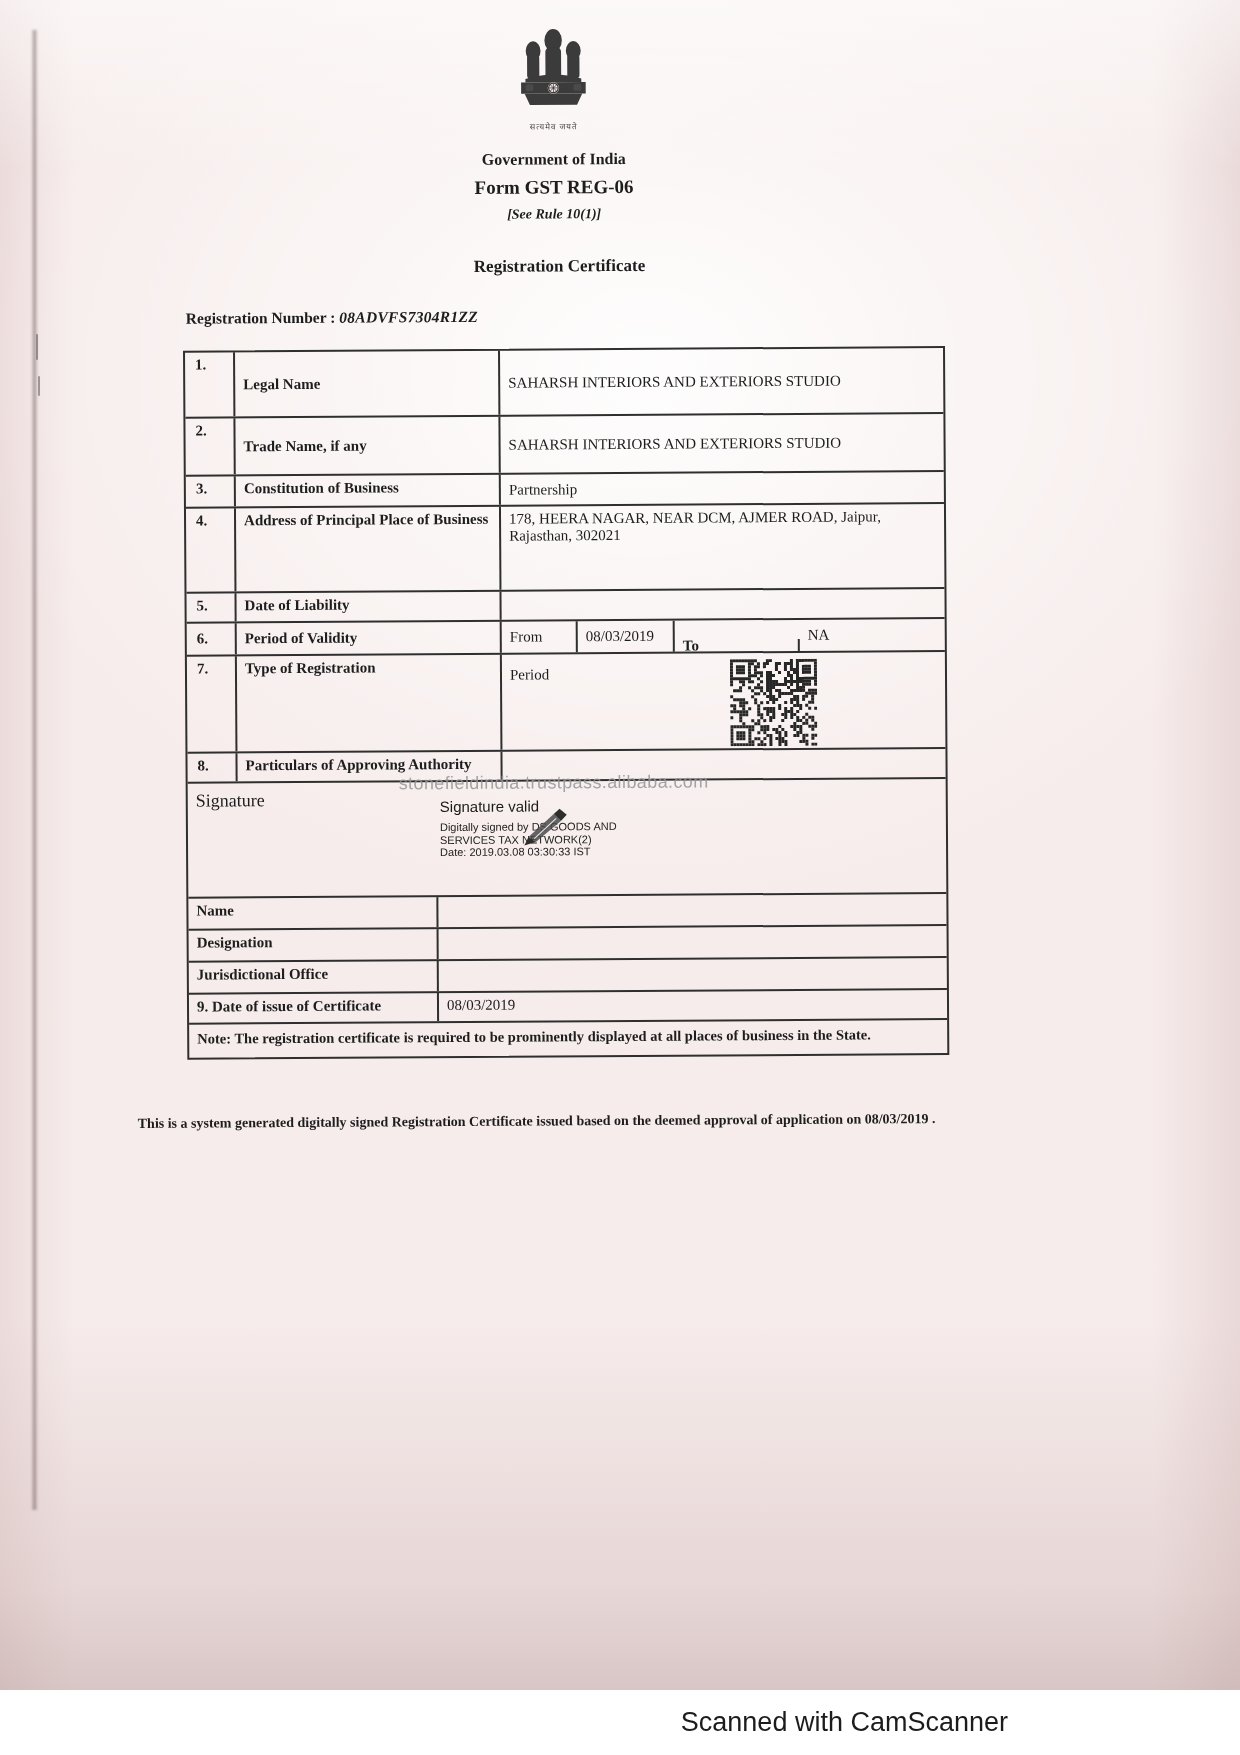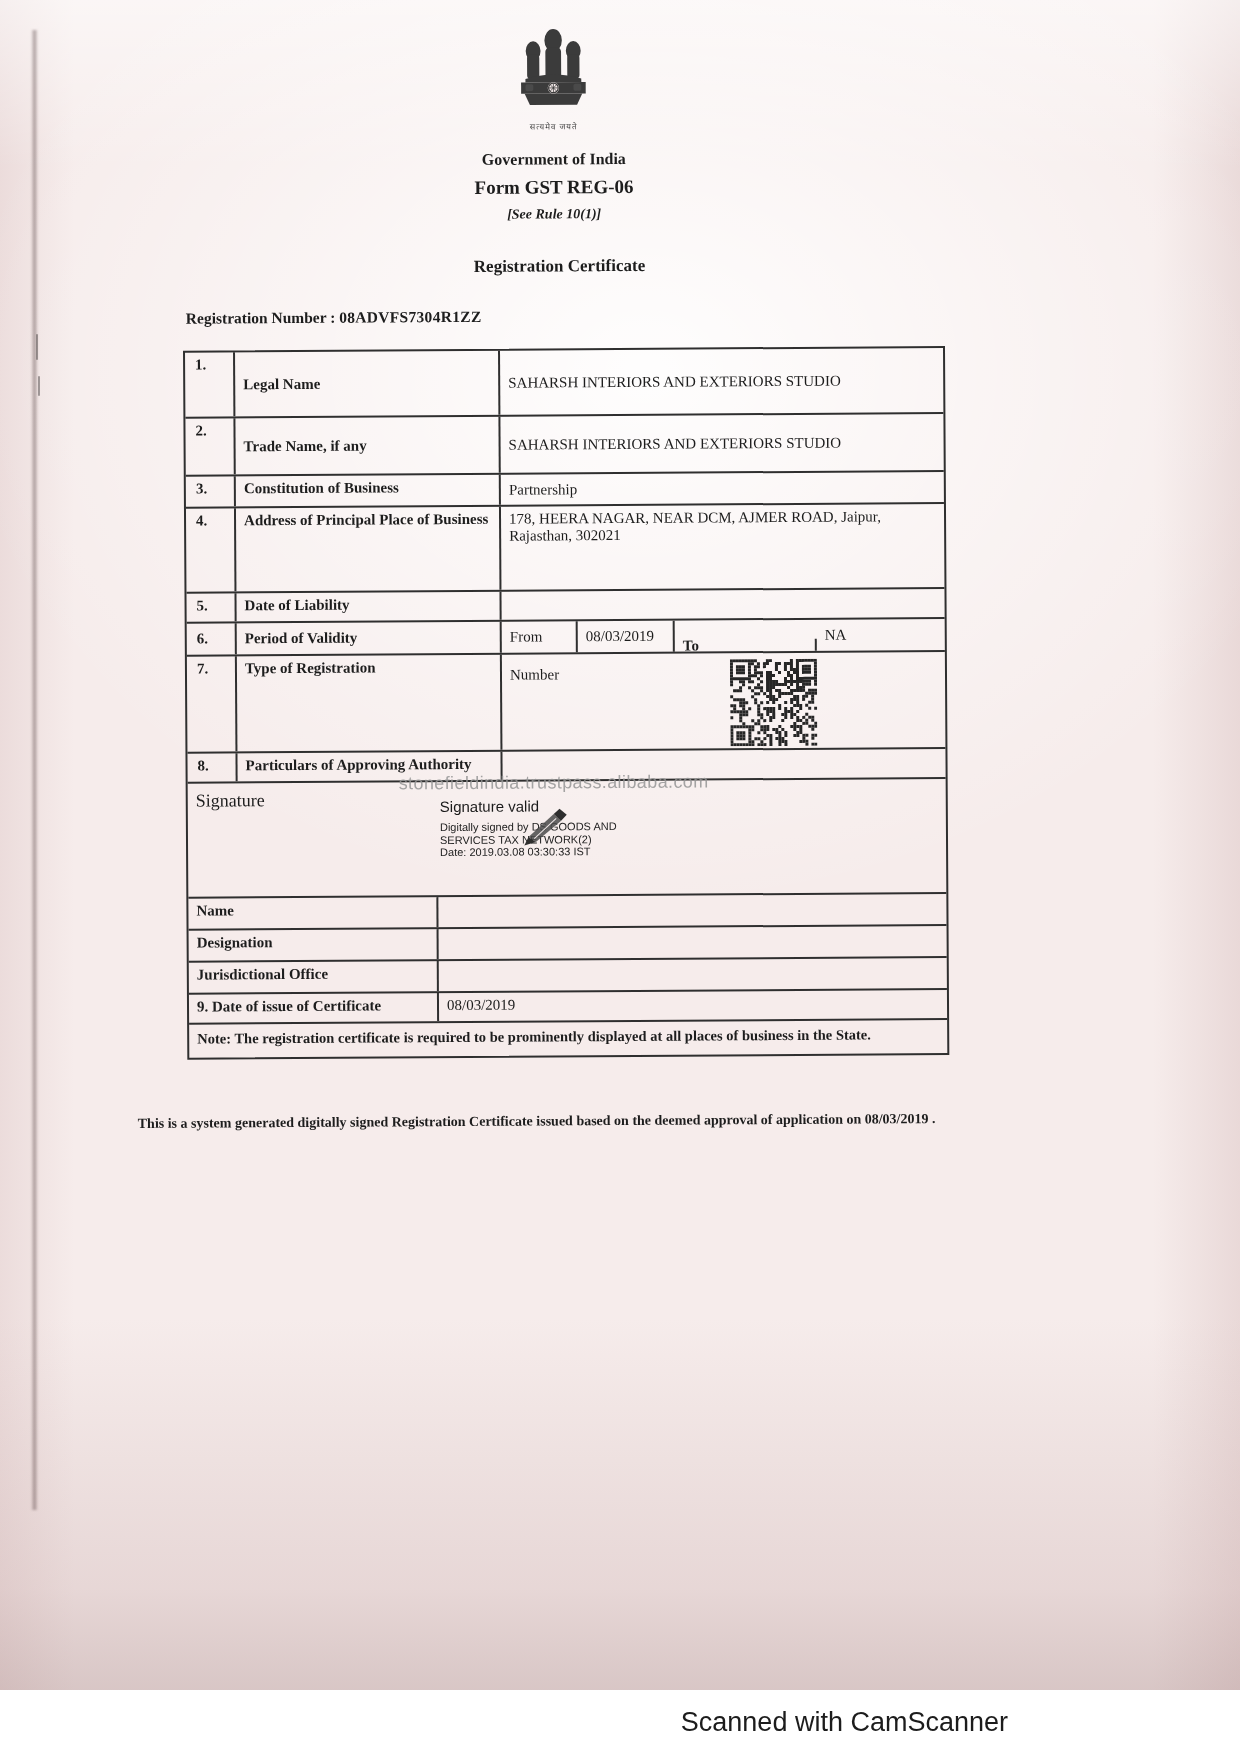--- a/index.html
+++ b/index.html
@@ -33,42 +33,42 @@
   .content{position:absolute;left:0;top:0;width:1240px;height:1690px;transform:rotate(-0.35deg);transform-origin:50% 40%;}
 
   
   .emblem{position:absolute;left:513px;top:26px;width:88px;height:96px;}
   .emblem-motto{position:absolute;left:493px;top:120px;width:128px;text-align:center;font-size:8px;color:#3c3c3c;letter-spacing:1px;}
   .h-gov{position:absolute;left:407px;top:150px;width:300px;text-align:center;font-weight:bold;font-size:16px;}
   .h-form{position:absolute;left:407px;top:176px;width:300px;text-align:center;font-weight:bold;font-size:19px;}
   .h-rule{position:absolute;left:407px;top:206px;width:300px;text-align:center;font-weight:bold;font-style:italic;font-size:14px;}
   .h-title{position:absolute;left:407px;top:256px;width:310px;text-align:center;font-weight:bold;font-size:17px;}
   .regnum{position:absolute;left:188px;top:307px;font-size:15.5px;font-weight:bold;}
-  .regnum .val{font-weight:bold;letter-spacing:0.3px;}
+  .regnum .val{font-weight:bold;letter-spacing:0.3px;font-style:italic;}
 
   
   .doc-table{position:absolute;left:185px;top:348px;width:762px;border:2px solid var(--border);background:transparent;}
   .trow{display:flex;align-items:stretch;position:relative;}
   .trow + .trow{border-top:2px solid var(--border);}
   .cell{padding:4px 8px;font-size:15px;}
   .c-num{width:50px;border-right:2px solid var(--border);font-weight:bold;padding-left:10px;}
   .c-label{width:265px;border-right:2px solid var(--border);font-weight:bold;}
   .c-value{flex:1;}
   .vcenter{display:flex;align-items:center;}
   .r1{height:64px;}
   .r2{height:58px;}
   .r3{height:32px;}
   .r4{height:85px;}
   .r5{height:30px;}
   .r6{height:33px;}
   .r7{height:97px;}
   .r8{height:30px;}
   .c-from{width:76px;border-right:2px solid var(--border);}
   .c-fromv{width:97px;border-right:2px solid var(--border);}
-  .c-to{width:142px;border-right:2px solid var(--border);font-weight:bold;margin-top:19px;}
+  .c-to{width:125px;border-right:2px solid var(--border);font-weight:bold;margin-top:19px;}
   .c-tov{flex:1;text-align:right;}
   .r6 .cell{display:flex;align-items:center;}
   .r6 .c-from{font-weight:normal;}
   .r7v{position:relative;padding-top:12px;}
   .qr{position:absolute;right:128px;top:6px;width:87px;height:87px;}
   .rsig{height:115px;}
   .sig-label{position:absolute;left:8px;top:7px;font-size:18px;}
   .sig-block{position:absolute;left:252px;top:16px;width:260px;font-family:"Liberation Sans",sans-serif;}
   .sig-valid{font-size:15px;margin-bottom:6px;color:#1a1a1a;}
   .sig-line{font-size:11px;line-height:12.5px;color:#222;}
@@ -179,21 +179,21 @@
           <div class="cell c-from">From</div>
           <div class="cell c-fromv">08/03/2019</div>
           <div class="cell c-to">To</div>
           <div class="cell c-tov">NA</div>
         </div>
 
         <div class="trow r7">
           <div class="cell c-num">7.</div>
           <div class="cell c-label">Type of Registration</div>
           <div class="cell c-value r7v">
-            <span>Number</span>
+            <span>Period</span>
             <div class="qr"><svg width="87" height="87" xmlns="http://www.w3.org/2000/svg">
                   <rect x="0" y="0" width="3" height="3" fill="#262626"></rect>
                   <rect x="3" y="0" width="3" height="3" fill="#262626"></rect>
                   <rect x="6" y="0" width="3" height="3" fill="#262626"></rect>
                   <rect x="9" y="0" width="3" height="3" fill="#262626"></rect>
                   <rect x="12" y="0" width="3" height="3" fill="#262626"></rect>
                   <rect x="15" y="0" width="3" height="3" fill="#262626"></rect>
                   <rect x="18" y="0" width="3" height="3" fill="#262626"></rect>
                   <rect x="21" y="0" width="3" height="3" fill="#262626"></rect>
                   <rect x="24" y="0" width="3" height="3" fill="#262626"></rect>

